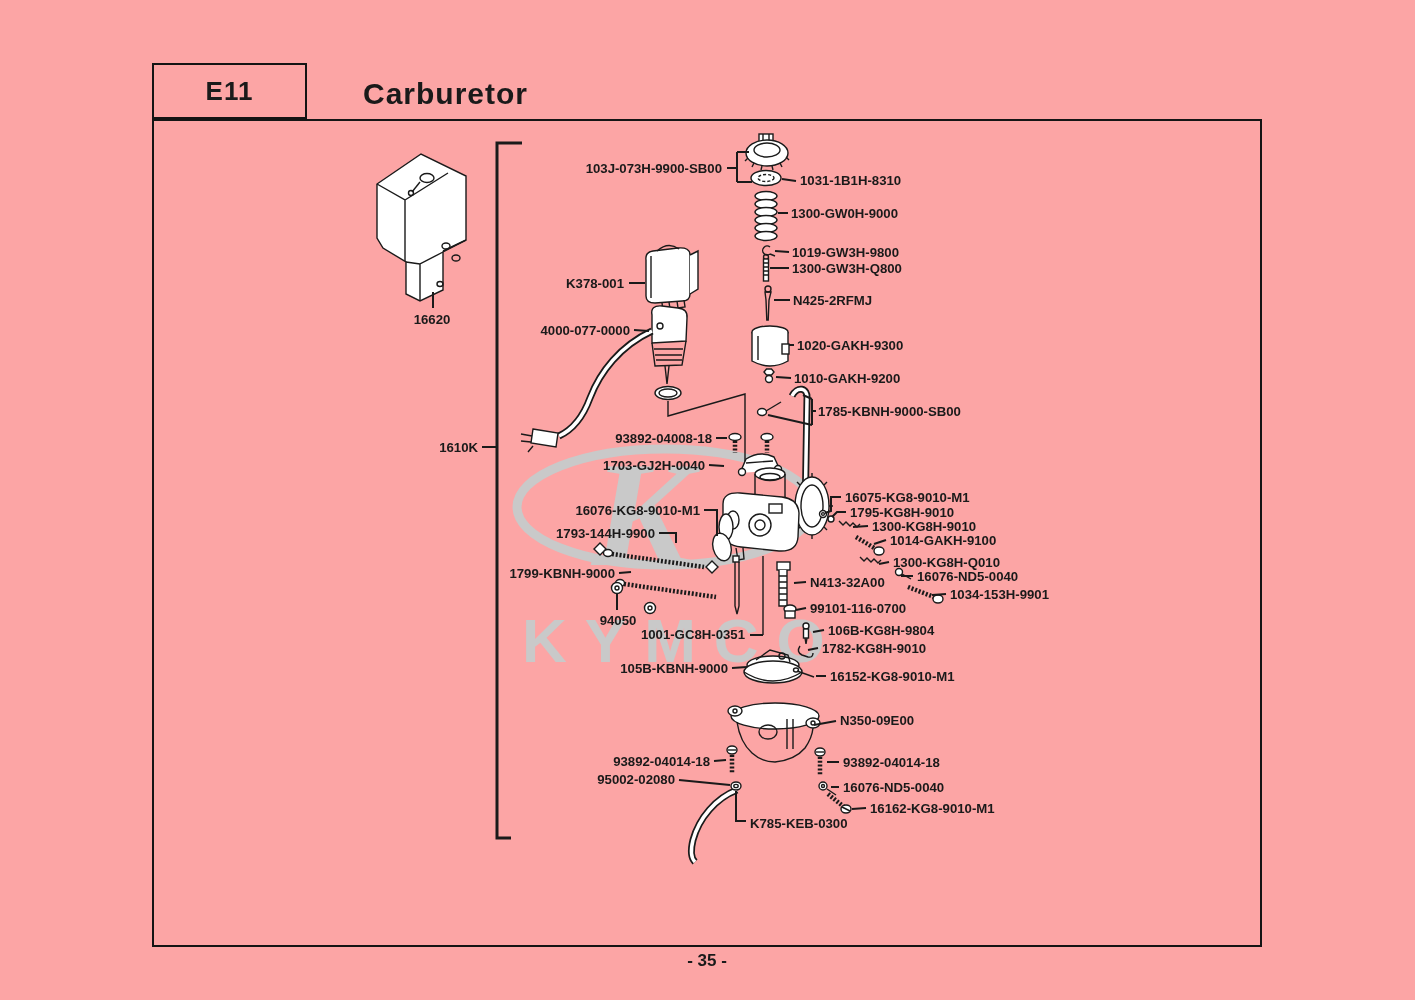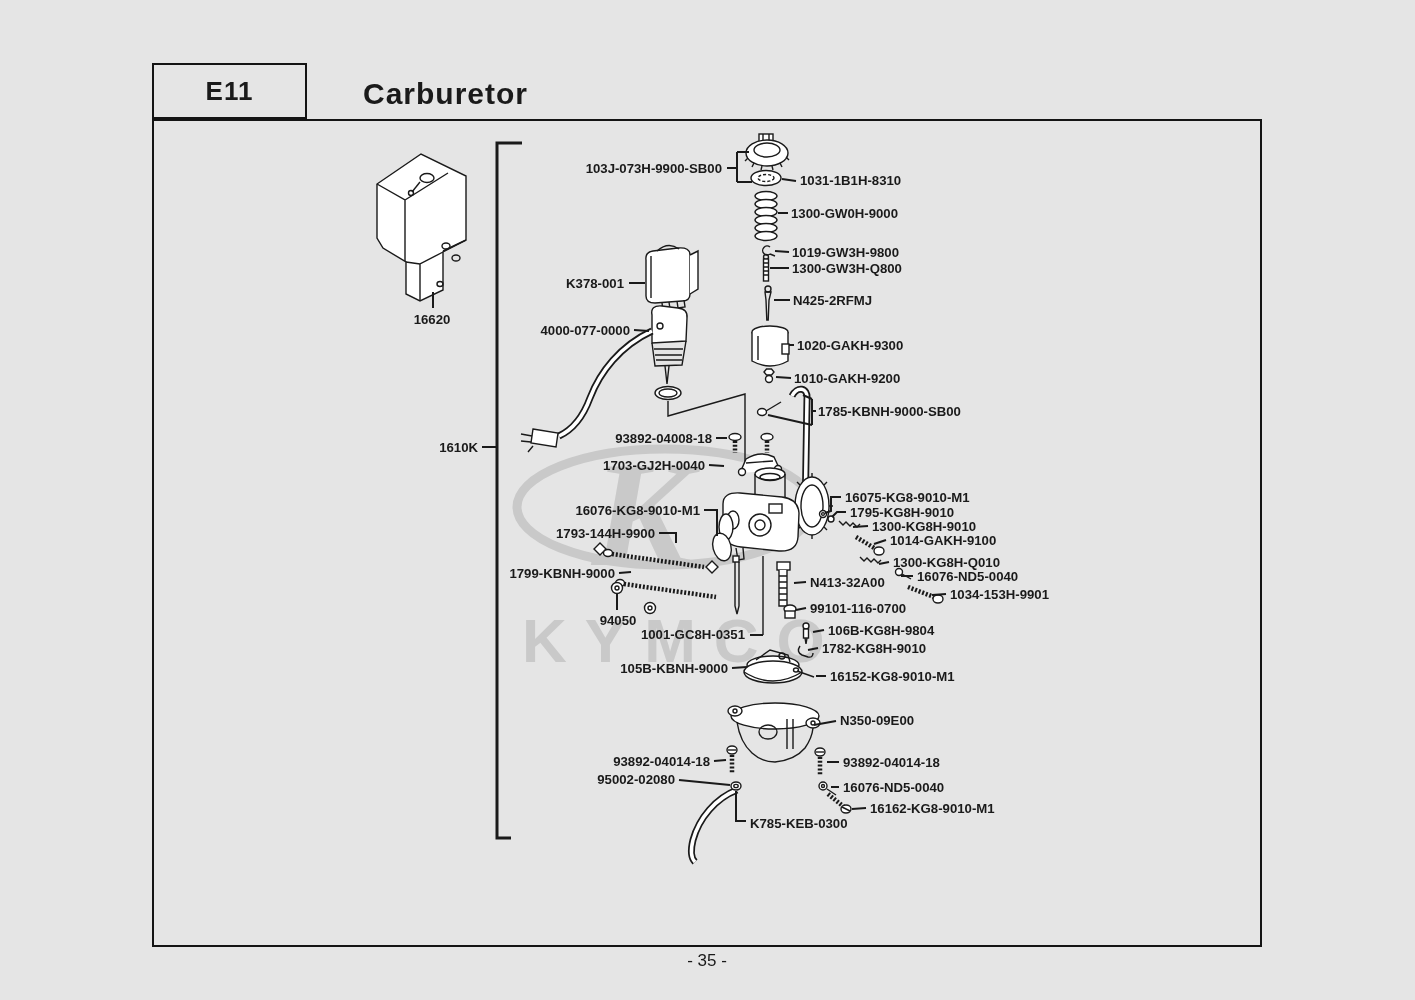--- a/index.html
+++ b/index.html
@@ -1,21 +1,21 @@
 <!DOCTYPE html>
 <html><head>
 <meta charset="utf-8">
 <style>
   html,body{margin:0;padding:0;background:#fff;}
   body{width:1415px;height:1000px;position:relative;font-family:"Liberation Sans",sans-serif;color:#1a1a1a;}
-  .page{position:absolute;inset:0;background:#e5e5e5;}
+  .page{position:absolute;inset:0;background:#fca5a5;}
   .e11-box{position:absolute;left:152px;top:63px;width:155px;height:56px;border:2px solid #141414;box-sizing:border-box;display:flex;align-items:center;justify-content:center;font-size:26px;font-weight:700;letter-spacing:1px;}
   .hdr-title{position:absolute;left:363px;top:77px;font-size:30px;font-weight:700;letter-spacing:1px;}
   .main-box{position:absolute;left:152px;top:119px;width:1110px;height:828px;border:2px solid #141414;box-sizing:border-box;}
-  .page-num{position:absolute;left:152px;top:951px;width:1110px;text-align:center;font-size:17px;font-weight:400;}
+  .page-num{position:absolute;left:152px;top:951px;width:1110px;text-align:center;font-size:17px;font-weight:700;}
   svg{position:absolute;left:0;top:0;}
   .ln{fill:none;stroke:#1a1a1a;stroke-width:1.4;}
   .w{fill:#fff;stroke:#1a1a1a;stroke-width:1.4;}
   .lead{fill:none;stroke:#1a1a1a;stroke-width:2;}
   .thk{fill:none;stroke:#1a1a1a;stroke-width:3;}
   .thread{fill:none;stroke:#1a1a1a;stroke-width:4.5;stroke-dasharray:2 1.8;}
   .tube{fill:none;stroke:#1a1a1a;stroke-width:7;}
   .tubein{fill:none;stroke:#fff;stroke-width:3.5;}
   .lbl{font:700 13.2px "Liberation Sans",sans-serif;fill:#1a1a1a;}
   .wm-ring{fill:none;stroke:#c9c9c9;stroke-width:9;}

